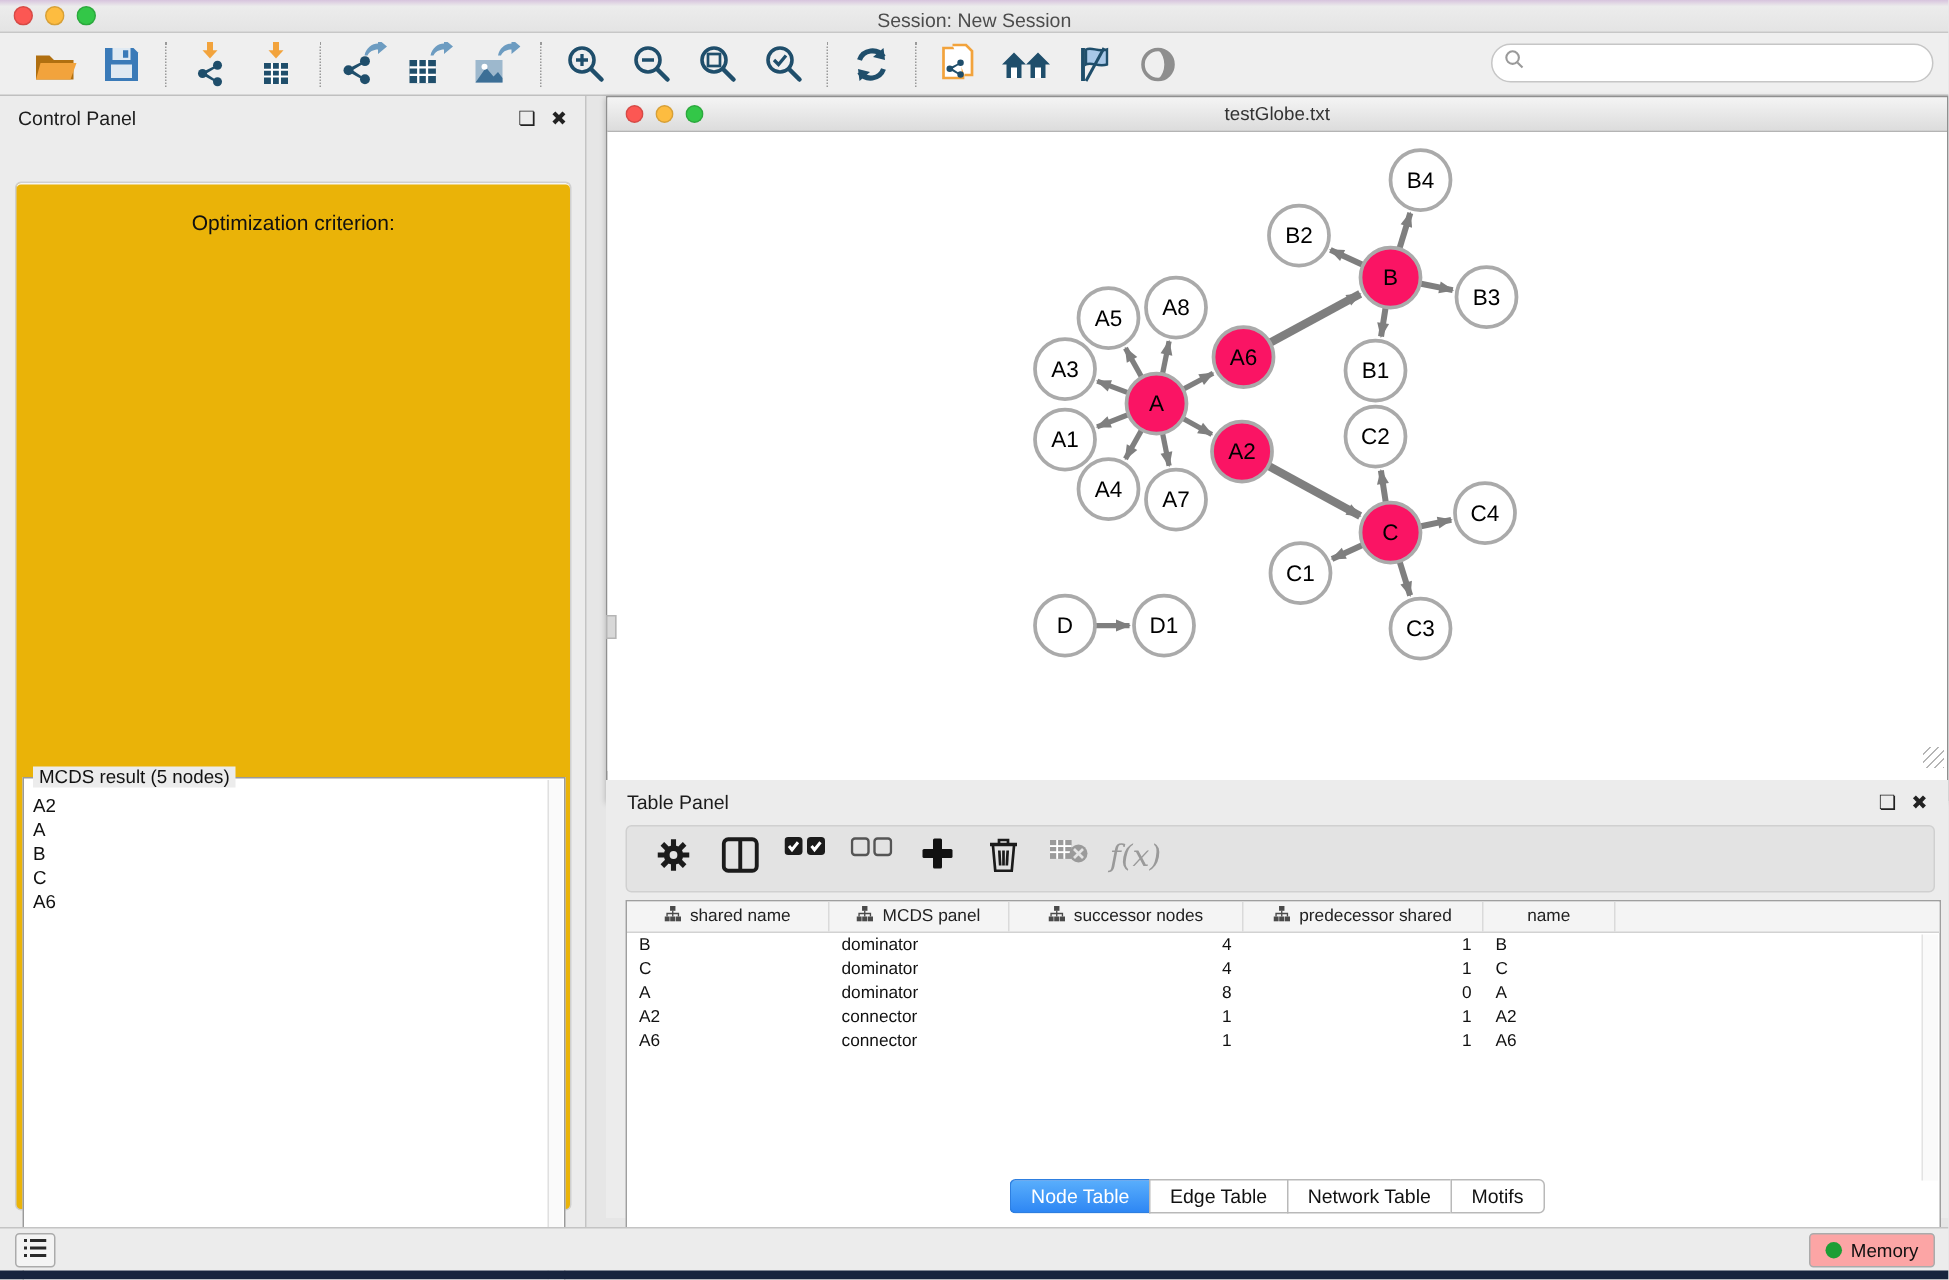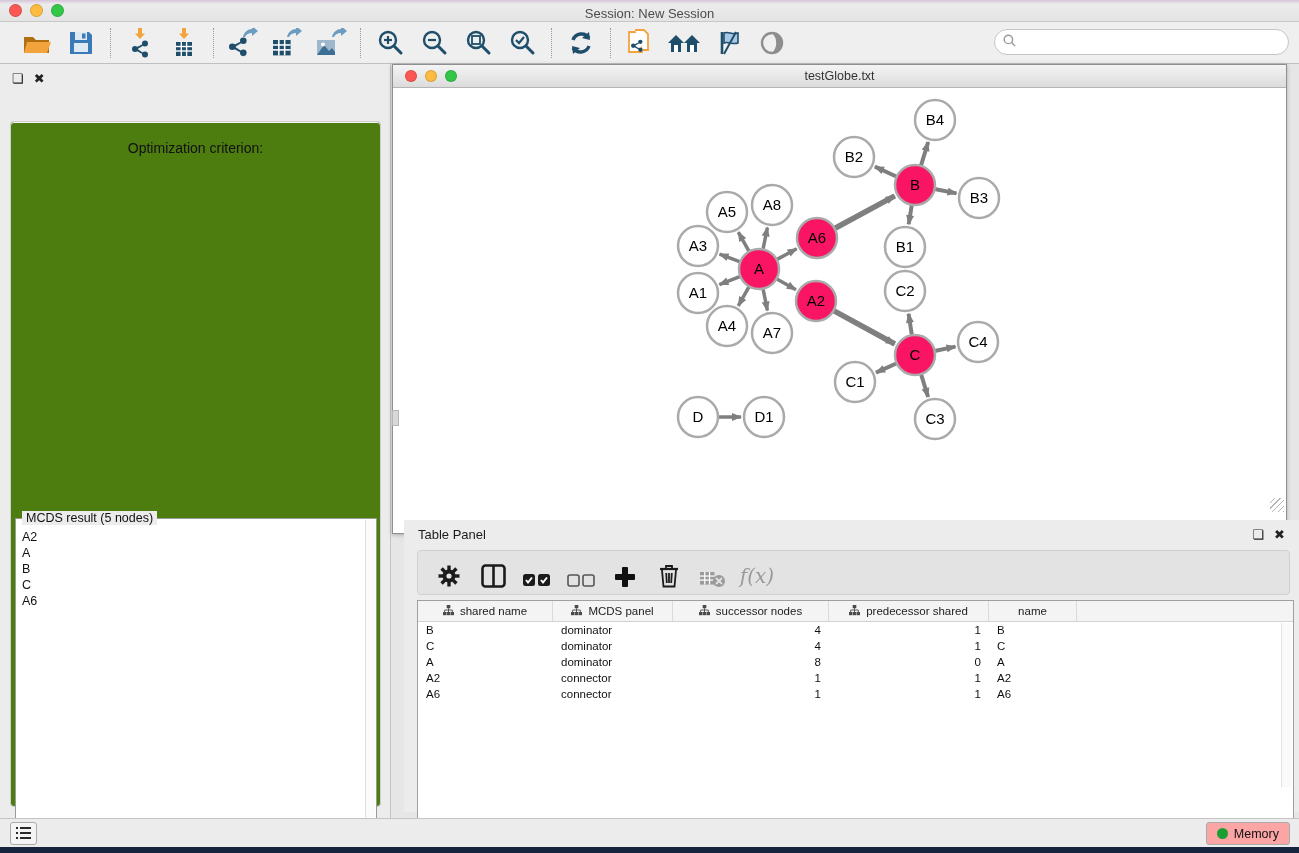--- a/index.html
+++ b/index.html
@@ -36,21 +36,21 @@
   .panel-header .ph-title { font-size:13px; color:#1c1c1c; flex:1; }
   .ph-icons { display:flex; gap:10px; align-items:center; }
   .ph-icon { font-size:13px; color:#222; cursor:pointer; line-height:1; }
   .cp-tabs { position:absolute; left:78px; top:31px; display:flex; }
   .seg { border:1px solid #b9b9b9; background:#fff; font-size:13px; color:#111; padding:3px 13px;
      border-right:none; cursor:pointer; }
   .seg:first-child { border-radius:4px 0 0 4px; }
   .seg:last-child { border-radius:0 4px 4px 0; border-right:1px solid #b9b9b9; }
   .seg.active { background:linear-gradient(#59aefc,#2e87f4); color:#fff; border-color:#2e7fe0; }
   .cp-body { position:absolute; left:10px; top:57px; width:371px; height:686px;
-     background:#4d7c0f; border:1px solid #cfcfcf; border-radius:4px; box-shadow:inset 0 1px 0 #f6f6f6; }
+     background:#eab308; border:1px solid #cfcfcf; border-radius:4px; box-shadow:inset 0 1px 0 #f6f6f6; }
   .opt-label { margin-top:18px; text-align:center; font-size:14px; color:#111; }
   .dropdown { position:relative; margin:8px auto 0; width:314px; height:23px; background:#fff;
      border:1px solid #b6b6b6; border-radius:4px; display:flex; align-items:center; cursor:pointer; }
   .dropdown .dd-text { flex:1; font-size:13.5px; color:#111; padding-left:9px; white-space:nowrap; }
   .dd-stepper { width:19px; height:21px; border-radius:4px; background:linear-gradient(#55aafc,#2c7df2);
      display:flex; flex-direction:column; align-items:center; justify-content:center; gap:2px; margin-right:1px; }
   .dd-stepper i { width:0; height:0; border-left:4px solid transparent; border-right:4px solid transparent; }
   .dd-up { border-bottom:4px solid #fff; }
   .dd-down { border-top:4px solid #fff; }
   .cp-buttons { display:flex; justify-content:center; gap:14px; margin-top:12px; }
@@ -59,41 +59,41 @@
   .result-box { position:absolute; left:4px; top:396px; width:362px; height:337px; background:#fff;
      border:1px solid #9a9a9a; }
   .result-legend { position:absolute; left:6px; top:-8px; background:#ececec; padding:0 4px;
      font-size:12.5px; color:#111; }
   .result-list { padding:10px 6px 0 6px; font-size:12.5px; color:#111; }
   .result-list div { line-height:16px; }
   .result-scroll { position:absolute; right:1px; top:1px; width:10px; height:335px; background:#fafafa;
      border-left:1px solid #e0e0e0; }
 
   
-  .net-window { position:absolute; left:392px; top:0px; width:895px; height:470px;
+  .net-window { position:absolute; left:404px; top:0px; width:895px; height:470px;
      border:1px solid #8f8f8f; background:#fff; box-shadow:0 1px 4px rgba(0,0,0,.25); }
   .net-titlebar { height:23px; background:linear-gradient(#f4f4f4,#dcdcdc); border-bottom:1px solid #b4b4b4;
      display:flex; align-items:center; justify-content:center; position:relative; }
   .net-titlebar .title { font-size:12.5px; color:#333; }
   .net-lights { position:absolute; left:12px; top:5px; display:flex; gap:8px; }
   .net-lights .light { width:12px; height:12px; }
   .net-canvas { position:relative; width:100%; height:426px; background:#fff; overflow:hidden; }
   .resize-grip { position:absolute; right:2px; bottom:2px; width:14px; height:14px;
      background:repeating-linear-gradient(135deg, transparent 0 3px, #b5b5b5 3px 4px); cursor:nwse-resize; }
   .splitter-v { position:absolute; left:-1px; top:345px; width:7px; height:16px; background:#d8d8d8;
      border:1px solid #b5b5b5; }
   .splitter-h { position:absolute; left:441px; bottom:-8px; width:16px; height:7px; background:#d8d8d8;
      border:1px solid #b5b5b5; }
 
   
   .table-panel { position:absolute; left:404px; top:456px; width:895px; height:292px; background:#ececec; }
   .table-panel .panel-header { padding:0 14px; }
   .tp-toolbar { position:absolute; left:13px; top:30px; width:873px; height:45px; background:#e3e3e3;
      border:1px solid #d0d0d0; border-radius:4px; display:flex; align-items:center; gap:14px; padding-left:16px; }
-  .tp-btn { width:30px; height:30px; display:flex; align-items:flex-end; justify-content:center; cursor:pointer; }
+  .tp-btn { width:30px; height:30px; display:flex; align-items:flex-start; justify-content:center; cursor:pointer; }
   .tp-btn.disabled { cursor:default; }
   .fx-label { font-size:20px; color:#9a9a9a; font-style:italic; font-family:"DejaVu Serif", serif; }
   .table-area { position:absolute; left:13px; top:80px; width:877px; height:238px; background:#fff;
      border:1px solid #9f9f9f; overflow:hidden; }
   .tbl-header { display:flex; height:21px; background:#f4f4f4; border-bottom:1px solid #d2d2d2; }
   .tbl-hcell { display:flex; align-items:center; justify-content:center; gap:6px; font-size:11.5px;
      color:#222; border-right:1px solid #dadada; cursor:pointer; }
   .tbl-row { display:flex; height:16px; align-items:center; cursor:pointer; }
   .tbl-cell { font-size:11.5px; color:#111; padding:0 8px; white-space:nowrap; }
   .num { text-align:right; }
@@ -316,20 +316,21 @@
         </svg>
     </span>
     <input placeholder="" style="">
   </div>
 </div>
 
 <div class="workspace">
 
   <div class="control-panel">
     <div class="panel-header">
+      <span class="ph-title">Control Panel</span>
       <span class="ph-icons">
         <span class="ph-icon">❏</span>
         <span class="ph-icon">✖</span>
       </span>
     </div>
     <div class="cp-body">
       <div class="opt-label">Optimization criterion:</div>
       <div class="result-box">
         <span class="result-legend">MCDS result (5 nodes)</span>
         <div class="result-list" id="result-list">
@@ -652,20 +653,26 @@
           <div class="tbl-row">
             <div class="tbl-cell" style="width: 135px;">A6</div>
             <div class="tbl-cell" style="width: 120px;">connector</div>
             <div class="tbl-cell num" style="width: 156px;">1</div>
             <div class="tbl-cell num" style="width: 160px;">1</div>
             <div class="tbl-cell" style="width: 88px;">A6</div>
           </div>
         </div>
       <div class="tbl-scroll"></div>
     </div>
+    <div class="tp-tabs" id="tp-tabs">
+        <div class="seg active">Node Table</div>
+        <div class="seg">Edge Table</div>
+        <div class="seg">Network Table</div>
+        <div class="seg">Motifs</div>
+      </div>
   </div>
 </div>
 
 <div class="statusbar">
   <div class="list-btn">
     <span>
       <svg width="15" height="12" viewBox="0 0 15 12">
           <g fill="#2a2a2a">
             <rect x="0" y="0" width="2" height="2"></rect>
             <rect x="4" y="0" width="11" height="2"></rect>

